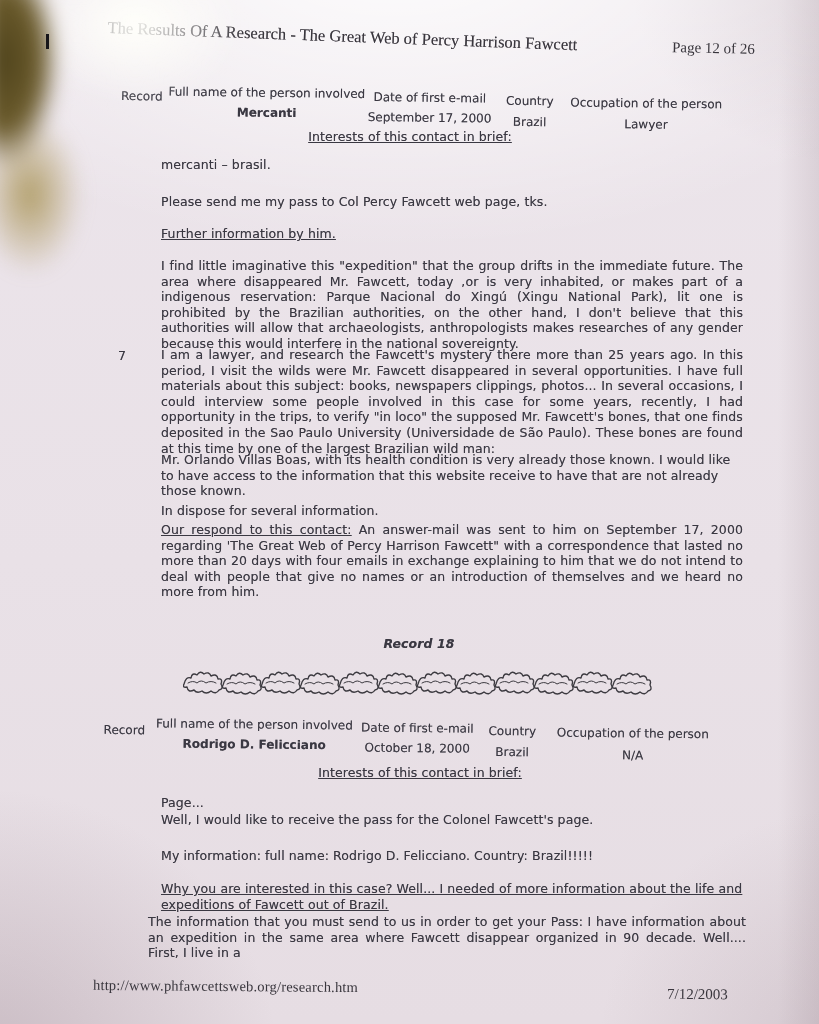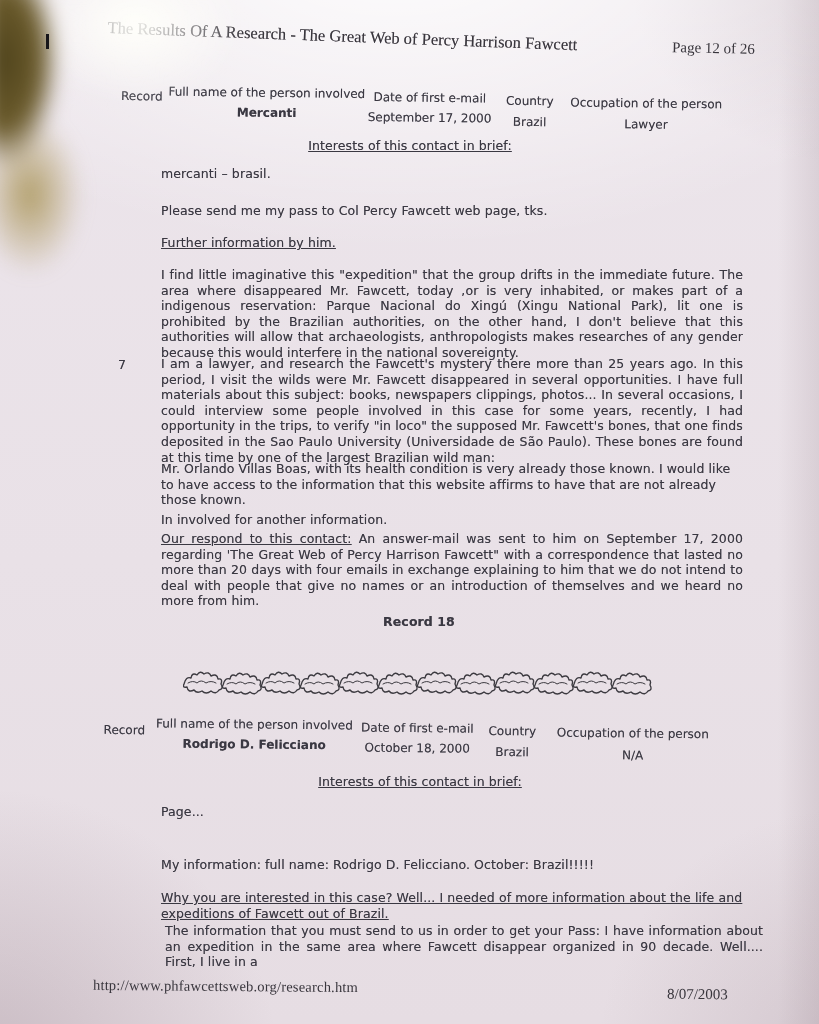--- a/index.html
+++ b/index.html
@@ -15,21 +15,21 @@
       linear-gradient(180deg, #ece5eb 0%, #e9e1e7 55%, #e6dde3 100%);
   }
   .abs{position:absolute;}
   .serif{font-family:"Liberation Serif",serif;}
   .hand{font-family:"DejaVu Sans",sans-serif;}
   .c{text-align:center;}
   .j{text-align:justify;}
   .u{text-decoration:underline;}
   .b{font-weight:bold;}
   .body-txt{font-size:12.5px;line-height:15.6px;letter-spacing:0.1px;
-            text-shadow:0 0 0.5px rgba(58,56,66,0.55);margin-top:9px;}
+            text-shadow:0 0 0.5px rgba(58,56,66,0.55);}
   .hdr-lbl{font-size:12px;line-height:13px;text-shadow:0 0 0.5px rgba(58,56,66,0.5);}
   .corner-blob{
     left:-15px;top:-30px;width:280px;height:340px;filter:blur(9px);z-index:5;
     background:
       radial-gradient(80px 150px at 18px 90px, #4f431c 0%, #6b5b2c 45%, rgba(107,91,44,0) 72%),
       radial-gradient(75px 115px at 45px 225px, rgba(173,153,96,0.92) 0%, rgba(173,153,96,0) 70%),
       radial-gradient(140px 100px at 150px 55px, rgba(255,255,250,0.98) 0%, rgba(255,255,250,0) 78%);
   }
   .ink-tick{left:46px;top:34px;width:3px;height:15px;background:#17161a;filter:blur(0.6px);z-index:6;}
   .title{left:108px;top:18px;width:470px;font-size:16.5px;color:#39363d;
@@ -73,27 +73,27 @@
   <div class="abs hand body-txt" style="left:161px;top:157px;width:582px;">mercanti – brasil.</div>
   <div class="abs hand body-txt" style="left:161px;top:194px;width:582px;">Please send me my pass to Col Percy Fawcett web page, tks.</div>
   <div class="abs hand body-txt u" style="left:161px;top:226px;width:582px;">Further information by him.</div>
 
   <div class="abs hand body-txt j" style="left:161px;top:258px;width:582px;">I find little imaginative this "expedition" that the group drifts in the immediate future. The area where disappeared Mr. Fawcett, today ,or is very inhabited, or makes part of a indigenous reservation: Parque Nacional do Xingú (Xingu National Park), lit one is prohibited by the Brazilian authorities, on the other hand, I don't believe that this authorities will allow that archaeologists, anthropologists makes researches of any gender because this would interfere in the national sovereignty.</div>
 
   <div class="abs hand body-txt" style="left:118px;top:348px;">7</div>
 
   <div class="abs hand body-txt j" style="left:161px;top:347px;width:582px;">I am a lawyer, and research the Fawcett's mystery there more than 25 years ago. In this period, I visit the wilds were Mr. Fawcett disappeared in several opportunities. I have full materials about this subject: books, newspapers clippings, photos... In several occasions, I could interview some people involved in this case for some years, recently, I had opportunity in the trips, to verify "in loco" the supposed Mr. Fawcett's bones, that one finds deposited in the Sao Paulo University (Universidade de São Paulo). These bones are found at this time by one of the largest Brazilian wild man:</div>
 
-  <div class="abs hand body-txt" style="left:161px;top:452px;width:582px;">Mr. Orlando Villas Boas, with its health condition is very already those known. I would like to have access to the information that this website affirms to have that are not already those known.</div>
+  <div class="abs hand body-txt" style="left:161px;top:452px;width:582px;">Mr. Orlando Villas Boas, with its health condition is very already those known. I would like to have access to the information that this website receive to have that are not already those known.</div>
 
-  <div class="abs hand body-txt" style="left:161px;top:503px;width:582px;">In involved for another information.</div>
+  <div class="abs hand body-txt" style="left:161px;top:503px;width:582px;">In dispose for several information.</div>
 
   <div class="abs hand body-txt j" style="left:161px;top:522px;width:582px;"><span class="u">Our respond to this contact:</span><span> An answer-mail was sent to him on September 17, 2000 regarding 'The Great Web of Percy Harrison Fawcett" with a correspondence that lasted no more than 20 days with four emails in exchange explaining to him that we do not intend to deal with people that give no names or an introduction of themselves and we heard no more from him.</span></div>
 
-  <div class="abs hand body-txt c b" style="left:319px;top:605px;width:200px;">Record 18</div>
+  <div class="abs hand body-txt c b" style="left:319px;top:636px;width:200px;font-style:italic;">Record 18</div>
 
   <svg class="abs leaf" width="475" height="28" viewBox="0 0 475 28">
     <defs>
       <g id="leafu" stroke="#3c3a40" fill="none" stroke-linejoin="round" stroke-linecap="round">
         <path stroke-width="1.4" d="M1 15 Q3 7 8 9 Q9 3 14 6 Q17 1 21 5 Q26 2 28 7 Q34 4 35 10 Q40 9 38 15 Q41 20 36 21 Q33 26 28 22 Q23 26 19 22 Q14 25 11 21 Q5 24 4 18 Q-1 19 1 15 Z"></path>
         <path stroke-width="1" d="M5 14 Q10 11 14 14 Q18 10 23 14 Q28 11 33 14"></path>
       </g>
     </defs>
     <use href="#leafu" x="0"></use>
       <use href="#leafu" x="39" y="1"></use>
@@ -121,20 +121,21 @@
     <div class="abs hdr-lbl c" style="left:480px;top:721px;width:80px;">Country</div>
     <div class="abs hdr-lbl c" style="left:480px;top:742px;width:80px;">Brazil</div>
 
     <div class="abs hdr-lbl c" style="left:558px;top:722px;width:165px;">Occupation of the person</div>
     <div class="abs hdr-lbl c" style="left:558px;top:744px;width:165px;">N/A</div>
   </div>
 
   <div class="abs hand body-txt c u" style="left:270px;top:765px;width:300px;">Interests of this contact in brief:</div>
 
   <div class="abs hand body-txt" style="left:161px;top:795px;width:600px;">Page...</div>
-  <div class="abs hand body-txt" style="left:161px;top:848px;width:600px;">My information: full name: Rodrigo D. Felicciano. October:  Brazil!!!!!</div>
+  <div class="abs hand body-txt" style="left:161px;top:812px;width:600px;">Well, I would like to receive the pass for the Colonel Fawcett's page.</div>
+  <div class="abs hand body-txt" style="left:161px;top:848px;width:600px;">My information: full name: Rodrigo D. Felicciano. Country:  Brazil!!!!!</div>
 
   <div class="abs hand body-txt" style="left:161px;top:881px;width:598px;text-decoration:underline;">Why you are interested in this case? Well... I needed of more information about the life and expeditions of Fawcett out of Brazil.</div>
-  <div class="abs hand body-txt j" style="left:165px;top:914px;width:598px;">The information that you must send to us in order to get your Pass: I have information about an expedition in the same area where Fawcett disappear organized in 90 decade. Well.... First, I live in a</div>
+  <div class="abs hand body-txt j" style="left:148px;top:914px;width:598px;">The information that you must send to us in order to get your Pass: I have information about an expedition in the same area where Fawcett disappear organized in 90 decade. Well.... First, I live in a</div>
 
   <div class="abs serif footer-url">http://www.phfawcettsweb.org/research.htm</div>
-  <div class="abs serif footer-date">8/07/2003</div>
+  <div class="abs serif footer-date">7/12/2003</div>
 </div>
 
 </body></html>

